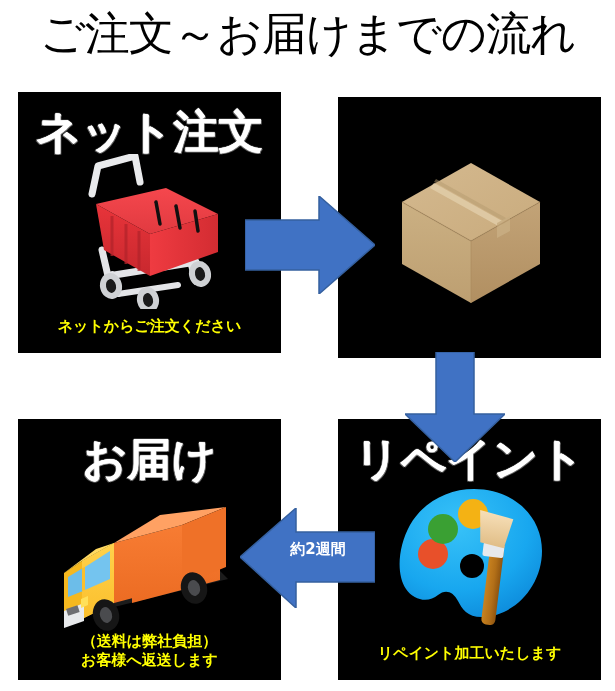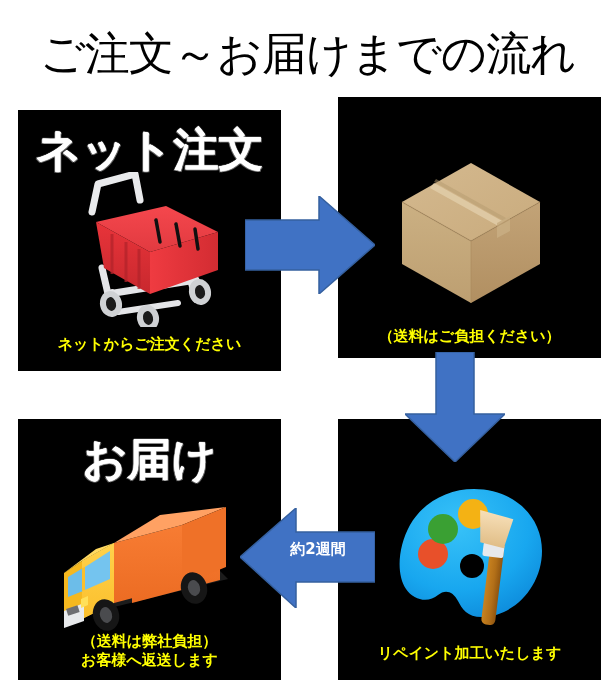--- a/index.html
+++ b/index.html
@@ -7,39 +7,39 @@
   body{
     width:615px;height:691px;
     background:#ffffff;
     font-family:"Liberation Sans","DejaVu Sans",sans-serif;
     position:relative;
     overflow:hidden;
     -webkit-font-smoothing:antialiased;
   }
   #page-title{
     position:absolute;
-    left:0; top:24px; width:615px;
+    left:0; top:4px; width:615px;
     text-align:center;
     font-size:45px;
     line-height:60px;
     letter-spacing:-1px;
     color:#000000;
     font-weight:400;
     white-space:nowrap;
     font-family:"DejaVu Sans","Liberation Sans",sans-serif;
   }
 
   
   .panel{
     position:absolute;
     width:263px;height:261px;
     background:#000000;
     overflow:visible;
   }
-  #panel-order   { left:18px;  top:110px; }
+  #panel-order   { left:18px;  top:92px; }
   #panel-ship    { left:338px; top:97px; }
   #panel-deliver { left:18px;  top:419px; }
   #panel-repaint { left:338px; top:419px; }
 
   .panel-heading{
     position:absolute;
     left:0; top:14px; width:263px;
     text-align:center;
     color:#ffffff;
     font-size:45px;
@@ -196,25 +196,25 @@
       <polygon points="40,20 110,59 108,62 38,23" fill="#b69b70" opacity=".5"></polygon>
 
       <polygon points="101,64 114,57 114,72 101,79" fill="#c8ad82" opacity=".9"></polygon>
 
       <polyline points="6,43 75,82 144,43" fill="none" stroke="#ab8d60" stroke-width="1.2" opacity=".55"></polyline>
       <line x1="75" y1="82" x2="75" y2="144" stroke="#a8895c" stroke-width="1.2" opacity=".5"></line>
     </svg>
   </div>
 
   <div class="panel-caption">
-    <div>（送料はご負担ください）</div>
   </div>
 </div>
 
 <div class="panel" id="panel-repaint">
+  <div class="panel-heading">リペイント</div>
 
   <div class="art" id="art-palette">
     <svg viewBox="0 0 160 150" width="160" height="150" aria-hidden="true">
       <defs>
         <radialGradient id="palGrad" cx="40%" cy="28%" r="85%">
           <stop offset="0%" stop-color="#38c2f8"></stop>
           <stop offset="60%" stop-color="#18a7ef"></stop>
           <stop offset="100%" stop-color="#0b84d6"></stop>
         </radialGradient>
         <linearGradient id="brushHandle" x1="0" y1="0" x2="1" y2="0">

